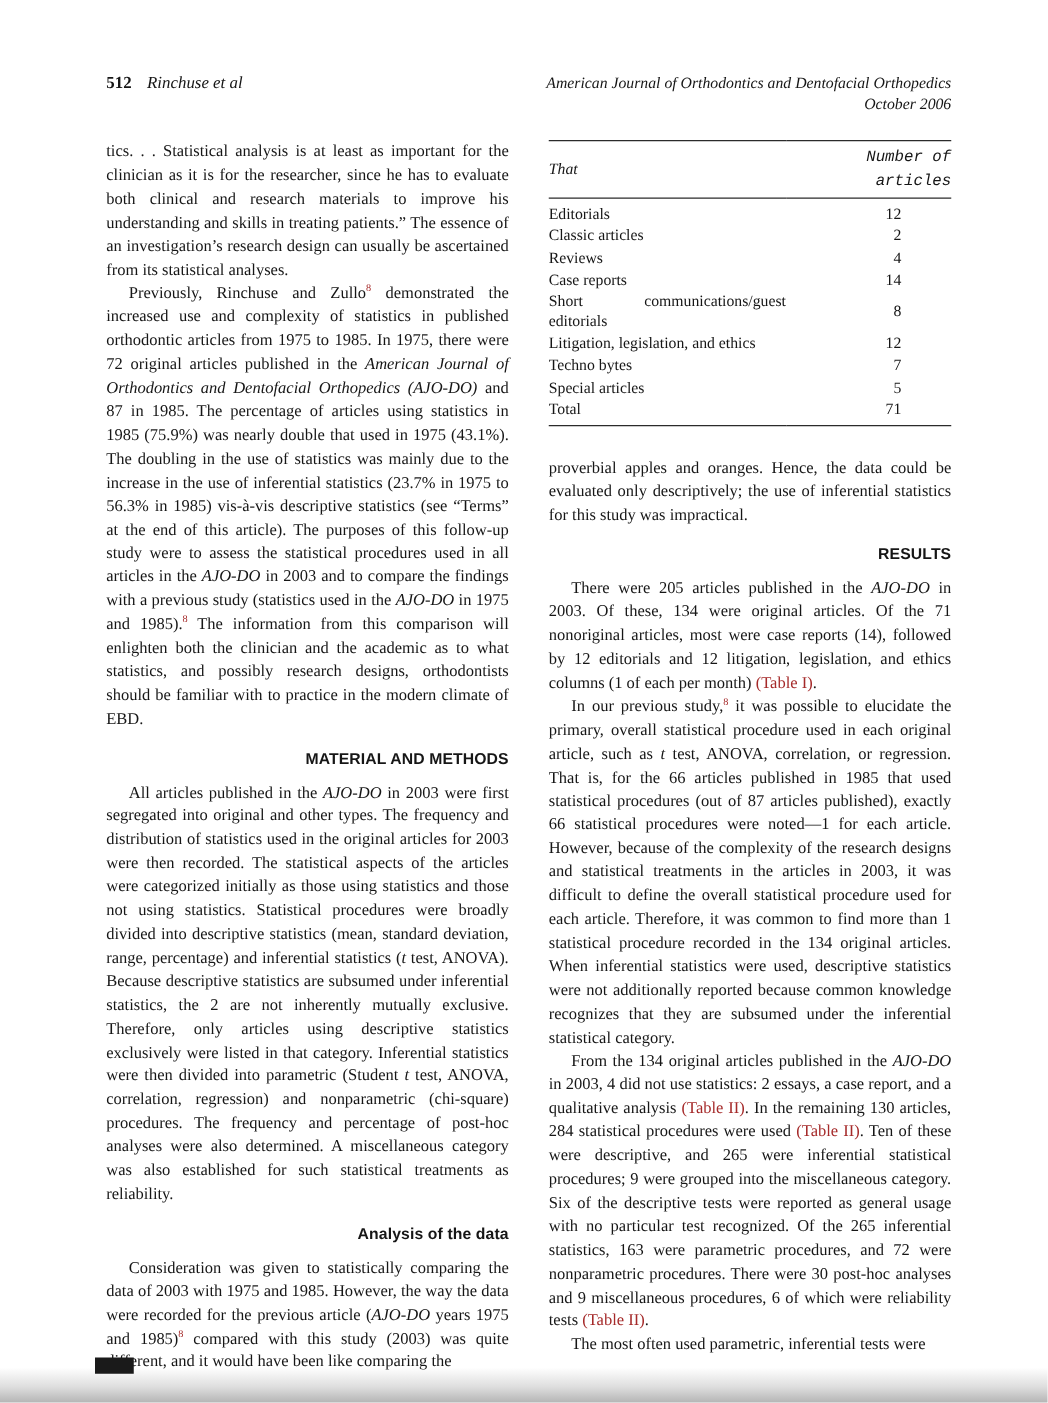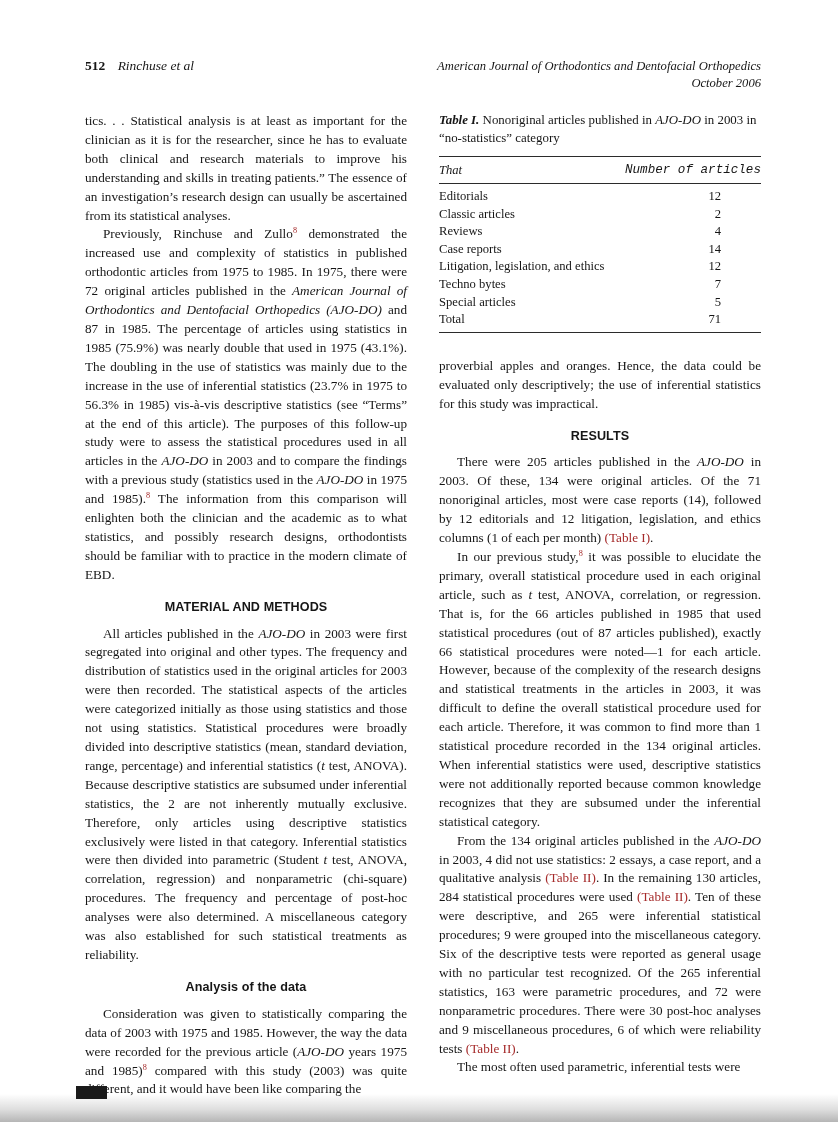--- a/index.html
+++ b/index.html
@@ -28,21 +28,21 @@
     position:absolute; top:112px; left:85px; width:676px;
     display:flex; gap:32px;
   }
   .col { width:322px; font-size:13.2px; line-height:18.9px; text-align:justify; }
   .col p { margin:0; text-indent:18px; }
   .col p.noindent { text-indent:0; }
 
   .section-heading, .subsection-heading {
     font-family:"Liberation Sans", sans-serif;
     font-size:12.6px; font-weight:bold;
-    margin:13px 0 8px 0; text-align:center; letter-spacing:0.1px;
+    margin:13px 0 8px 0; text-align:right; letter-spacing:0.1px;
   }
 
   i .bold, i.bold { font-weight:bold; }
   .ref-sup {
     color:var(--reference-link, #a52a2a);
     font-size:0.62em; vertical-align:super; line-height:0; cursor:pointer;
   }
   .table-ref { color:var(--reference-link, #a52a2a); cursor:pointer; }
 
   
@@ -96,21 +96,20 @@
       <p>Previously, Rinchuse and Zullo<sup class="ref-sup">8</sup> demonstrated the increased use and complexity of statistics in published orthodontic articles from 1975 to 1985. In 1975, there were 72 original articles published in the <i>American Journal of Orthodontics and Dentofacial Orthopedics (AJO-DO)</i> and 87 in 1985. The percentage of articles using statistics in 1985 (75.9%) was nearly double that used in 1975 (43.1%). The doubling in the use of statistics was mainly due to the increase in the use of inferential statistics (23.7% in 1975 to 56.3% in 1985) vis-à-vis descriptive statistics (see “Terms” at the end of this article). The purposes of this follow-up study were to assess the statistical procedures used in all articles in the <i>AJO-DO</i> in 2003 and to compare the findings with a previous study (statistics used in the <i>AJO-DO</i> in 1975 and 1985).<sup class="ref-sup">8</sup> The information from this comparison will enlighten both the clinician and the academic as to what statistics, and possibly research designs, orthodontists should be familiar with to practice in the modern climate of EBD.</p>
       <h2 class="section-heading">MATERIAL AND METHODS</h2>
       <p>All articles published in the <i>AJO-DO</i> in 2003 were first segregated into original and other types. The frequency and distribution of statistics used in the original articles for 2003 were then recorded. The statistical aspects of the articles were categorized initially as those using statistics and those not using statistics. Statistical procedures were broadly divided into descriptive statistics (mean, standard deviation, range, percentage) and inferential statistics (<i>t</i> test, ANOVA). Because descriptive statistics are subsumed under inferential statistics, the 2 are not inherently mutually exclusive. Therefore, only articles using descriptive statistics exclusively were listed in that category. Inferential statistics were then divided into parametric (Student <i>t</i> test, ANOVA, correlation, regression) and nonparametric (chi-square) procedures. The frequency and percentage of post-hoc analyses were also determined. A miscellaneous category was also established for such statistical treatments as reliability.</p>
       <h3 class="subsection-heading">Analysis of the data</h3>
       <p>Consideration was given to statistically comparing the data of 2003 with 1975 and 1985. However, the way the data were recorded for the previous article (<i>AJO-DO</i> years 1975 and 1985)<sup class="ref-sup">8</sup> compared with this study (2003) was quite different, and it would have been like comparing the</p>
     </div>
 
     <div class="col">
 
       <div class="table-block">
-        <div class="table-caption"><i class="bold">Table I.</i> Nonoriginal articles published in <i>AJO-DO</i> in 2003 in “no-statistics” category</div>
         <table class="data-table">
           <thead>
             <tr>
               <th>That</th>
               <th class="th-num">Number of articles</th>
             </tr>
           </thead>
           <tbody>
             <tr class="first">
               <td>Editorials</td>
@@ -120,20 +119,24 @@
               <td>Classic articles</td>
               <td class="num">2</td>
             </tr>
             <tr>
               <td>Reviews</td>
               <td class="num">4</td>
             </tr>
             <tr>
               <td>Case reports</td>
               <td class="num">14</td>
+            </tr>
+            <tr>
+              <td>Short communications/guest editorials</td>
+              <td class="num">8</td>
             </tr>
             <tr>
               <td>Litigation, legislation, and ethics</td>
               <td class="num">12</td>
             </tr>
             <tr>
               <td>Techno bytes</td>
               <td class="num">7</td>
             </tr>
             <tr>

